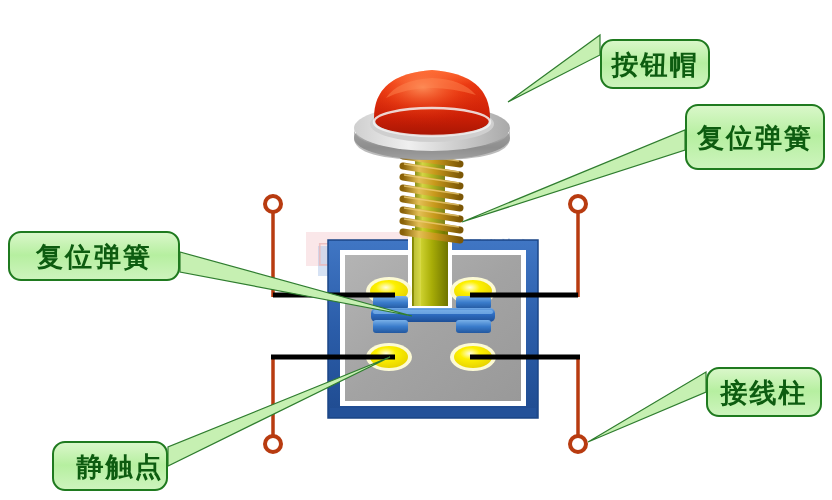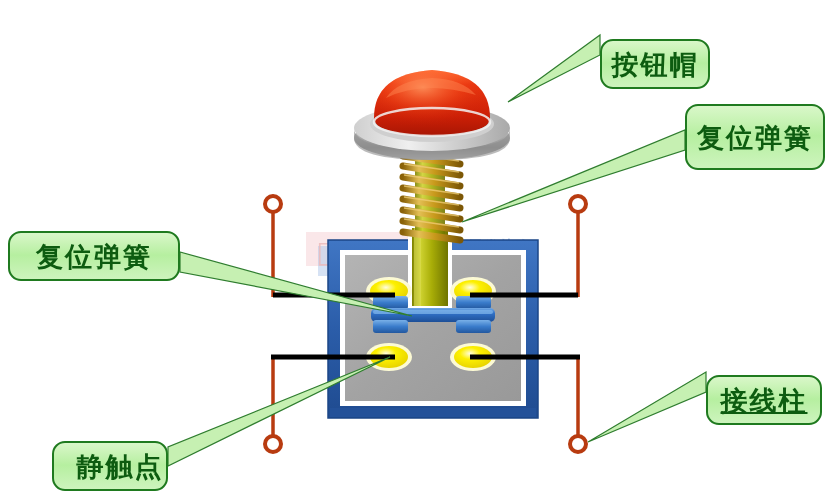--- a/index.html
+++ b/index.html
@@ -228,18 +228,18 @@
       </div>
       <div class="callout-box" style="left: 685px; top: 104px; width: 140px; height: 66px; font-size: 27px;">
         <span>复位弹簧</span>
       </div>
       <div class="callout-box" style="left: 8px; top: 231px; width: 172px; height: 50px; font-size: 27px;">
         <span>复位弹簧</span>
       </div>
       <div class="callout-box" style="left: 52px; top: 441px; width: 116px; height: 50px; font-size: 27px; padding-left: 20px;">
         <span>静触点</span>
       </div>
-      <div class="callout-box" style="left: 706px; top: 375px; width: 116px; height: 50px; font-size: 27px; text-decoration: underline;">
+      <div class="callout-box" style="left: 706px; top: 367px; width: 116px; height: 50px; font-size: 27px;">
         <span>接线柱</span>
       </div>
     </div>
 
 </div>
 
 </body></html>

